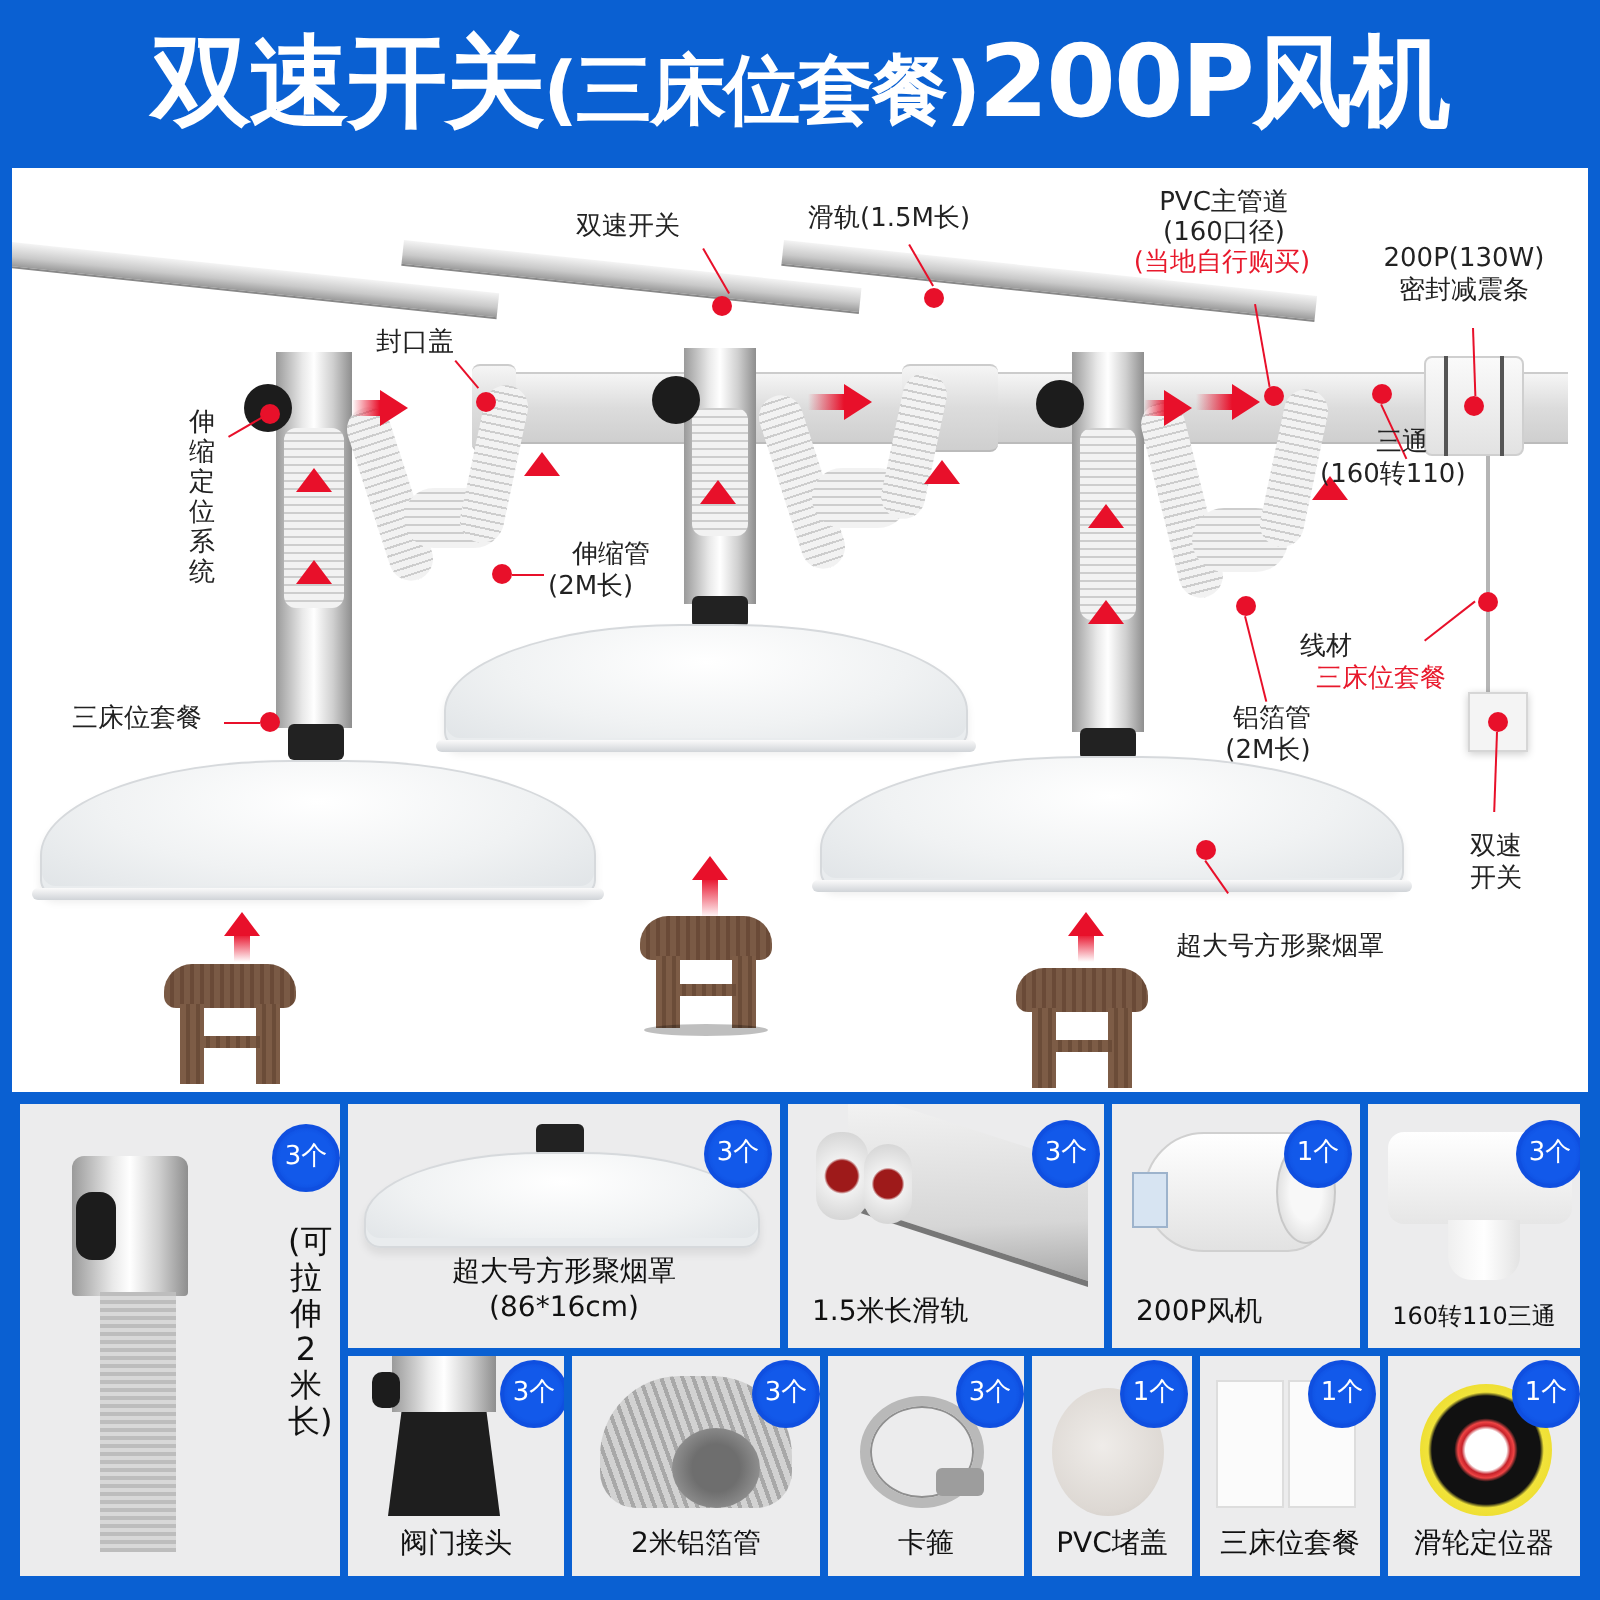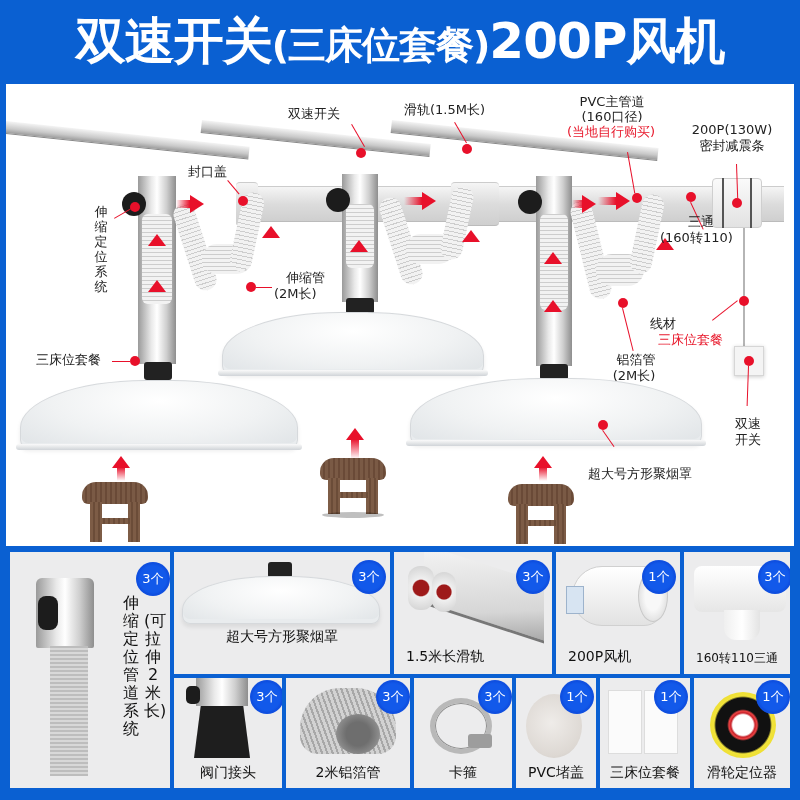--- a/index.html
+++ b/index.html
@@ -202,29 +202,29 @@
   <div class="label center" style="left:722px; top:348px; width:40px;">开关</div>
   <div class="label" style="left:582px; top:382px;">超大号方形聚烟罩</div>
 </div>
 
 <div class="parts">
 
   <div class="cell" style="left:4px; top:4px; width:160px; height:236px;">
     <div class="col" style="left:26px; top:26px; width:58px; height:70px; border-radius:6px 6px 2px 2px;"></div>
     <div class="valve" style="left:28px; top:44px; width:20px; height:34px; border-radius:8px;"></div>
     <div class="col" style="left:40px; top:94px; width:38px; height:130px; background:repeating-linear-gradient(0deg, #bdbdbd 0 2px, #d8d8d8 2px 4px);"></div>
-    <div class="cell-vlabel" style="left:112px; top:42px;">伸缩定位管道系统</div>
     <div class="cell-vlabel" style="left:134px; top:60px;">(可拉伸2米长)</div>
     <div class="badge" style="left:128px; top:12px;">3个</div>
   </div>
 
   <div class="cell" style="left:168px; top:4px; width:216px; height:122px;">
     <div class="collar" style="left:94px; top:10px; width:24px; height:16px;"></div>
     <div class="hood" style="left:8px; top:24px; width:198px; height:48px;"></div>
     <div class="cell-label" style="top:76px;">超大号方形聚烟罩</div>
+    <div class="cell-label" style="top:94px;">(86*16cm)</div>
     <div class="badge" style="left:180px; top:10px;">3个</div>
   </div>
 
   <div class="cell" style="left:388px; top:4px; width:158px; height:122px;">
     <div style="position:absolute; left:30px; top:12px; width:120px; height:60px; background:linear-gradient(160deg, #f5f5f5, #d6d6d6 70%, #a9a9a9); transform:skewY(18deg); border-bottom:3px solid #777;"></div>
     <div style="position:absolute; left:14px; top:14px; width:26px; height:44px; border-radius:12px; background:radial-gradient(circle, #9e1a1a 30%, #f0f0f0 35%, #cfcfcf 100%);"></div>
     <div style="position:absolute; left:38px; top:20px; width:24px; height:40px; border-radius:12px; background:radial-gradient(circle, #9e1a1a 30%, #f0f0f0 35%, #cfcfcf 100%);"></div>
     <div class="cell-label" style="top:96px; text-align:left; left:12px;">1.5米长滑轨</div>
     <div class="badge" style="left:124px; top:10px;">3个</div>
   </div>

